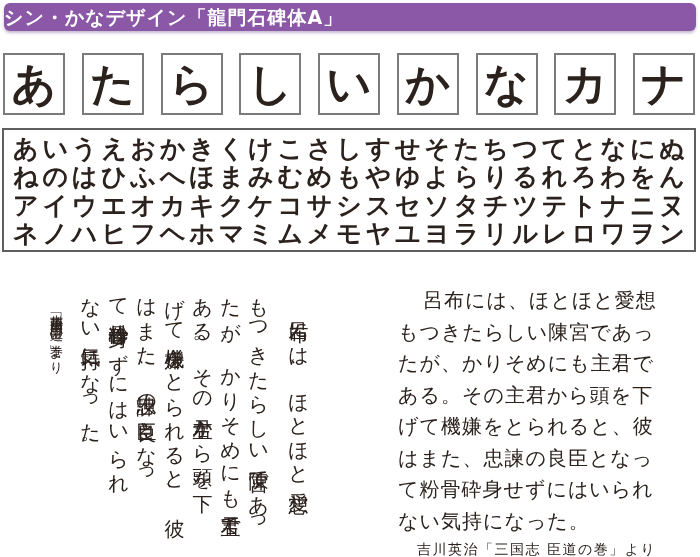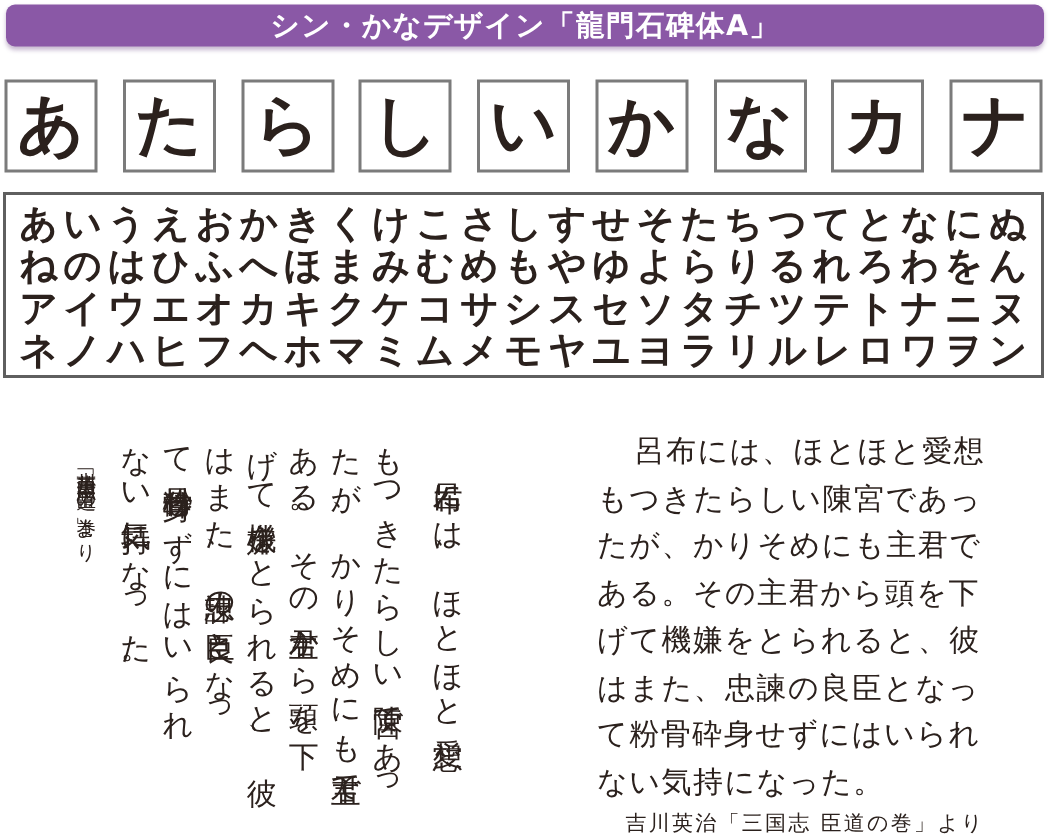--- a/index.html
+++ b/index.html
@@ -8,21 +8,21 @@
     position:relative; width:700px; height:557px; background:#ffffff;
     overflow:hidden;
     font-family:"DejaVu Serif","Liberation Serif",serif;
     color:#2b211d;
   }
 
   
   .title-bar {
     position:absolute; left:4px; top:3px; width:692px; height:28px;
     background:#8a58a6; border-radius:6px;
-    display:flex; align-items:center; justify-content:center;
+    display:flex; align-items:center; justify-content:flex-start;
     box-shadow:0 2px 3px rgba(130,100,150,0.45);
   }
   .title-bar span {
     color:#ffffff; font-family:"DejaVu Sans","Liberation Sans",sans-serif;
     font-weight:bold; font-size:19px; letter-spacing:1px; line-height:1;
   }
 
   
   .specimen-row {
     position:absolute; left:3px; top:53px; width:692px; height:62px;

